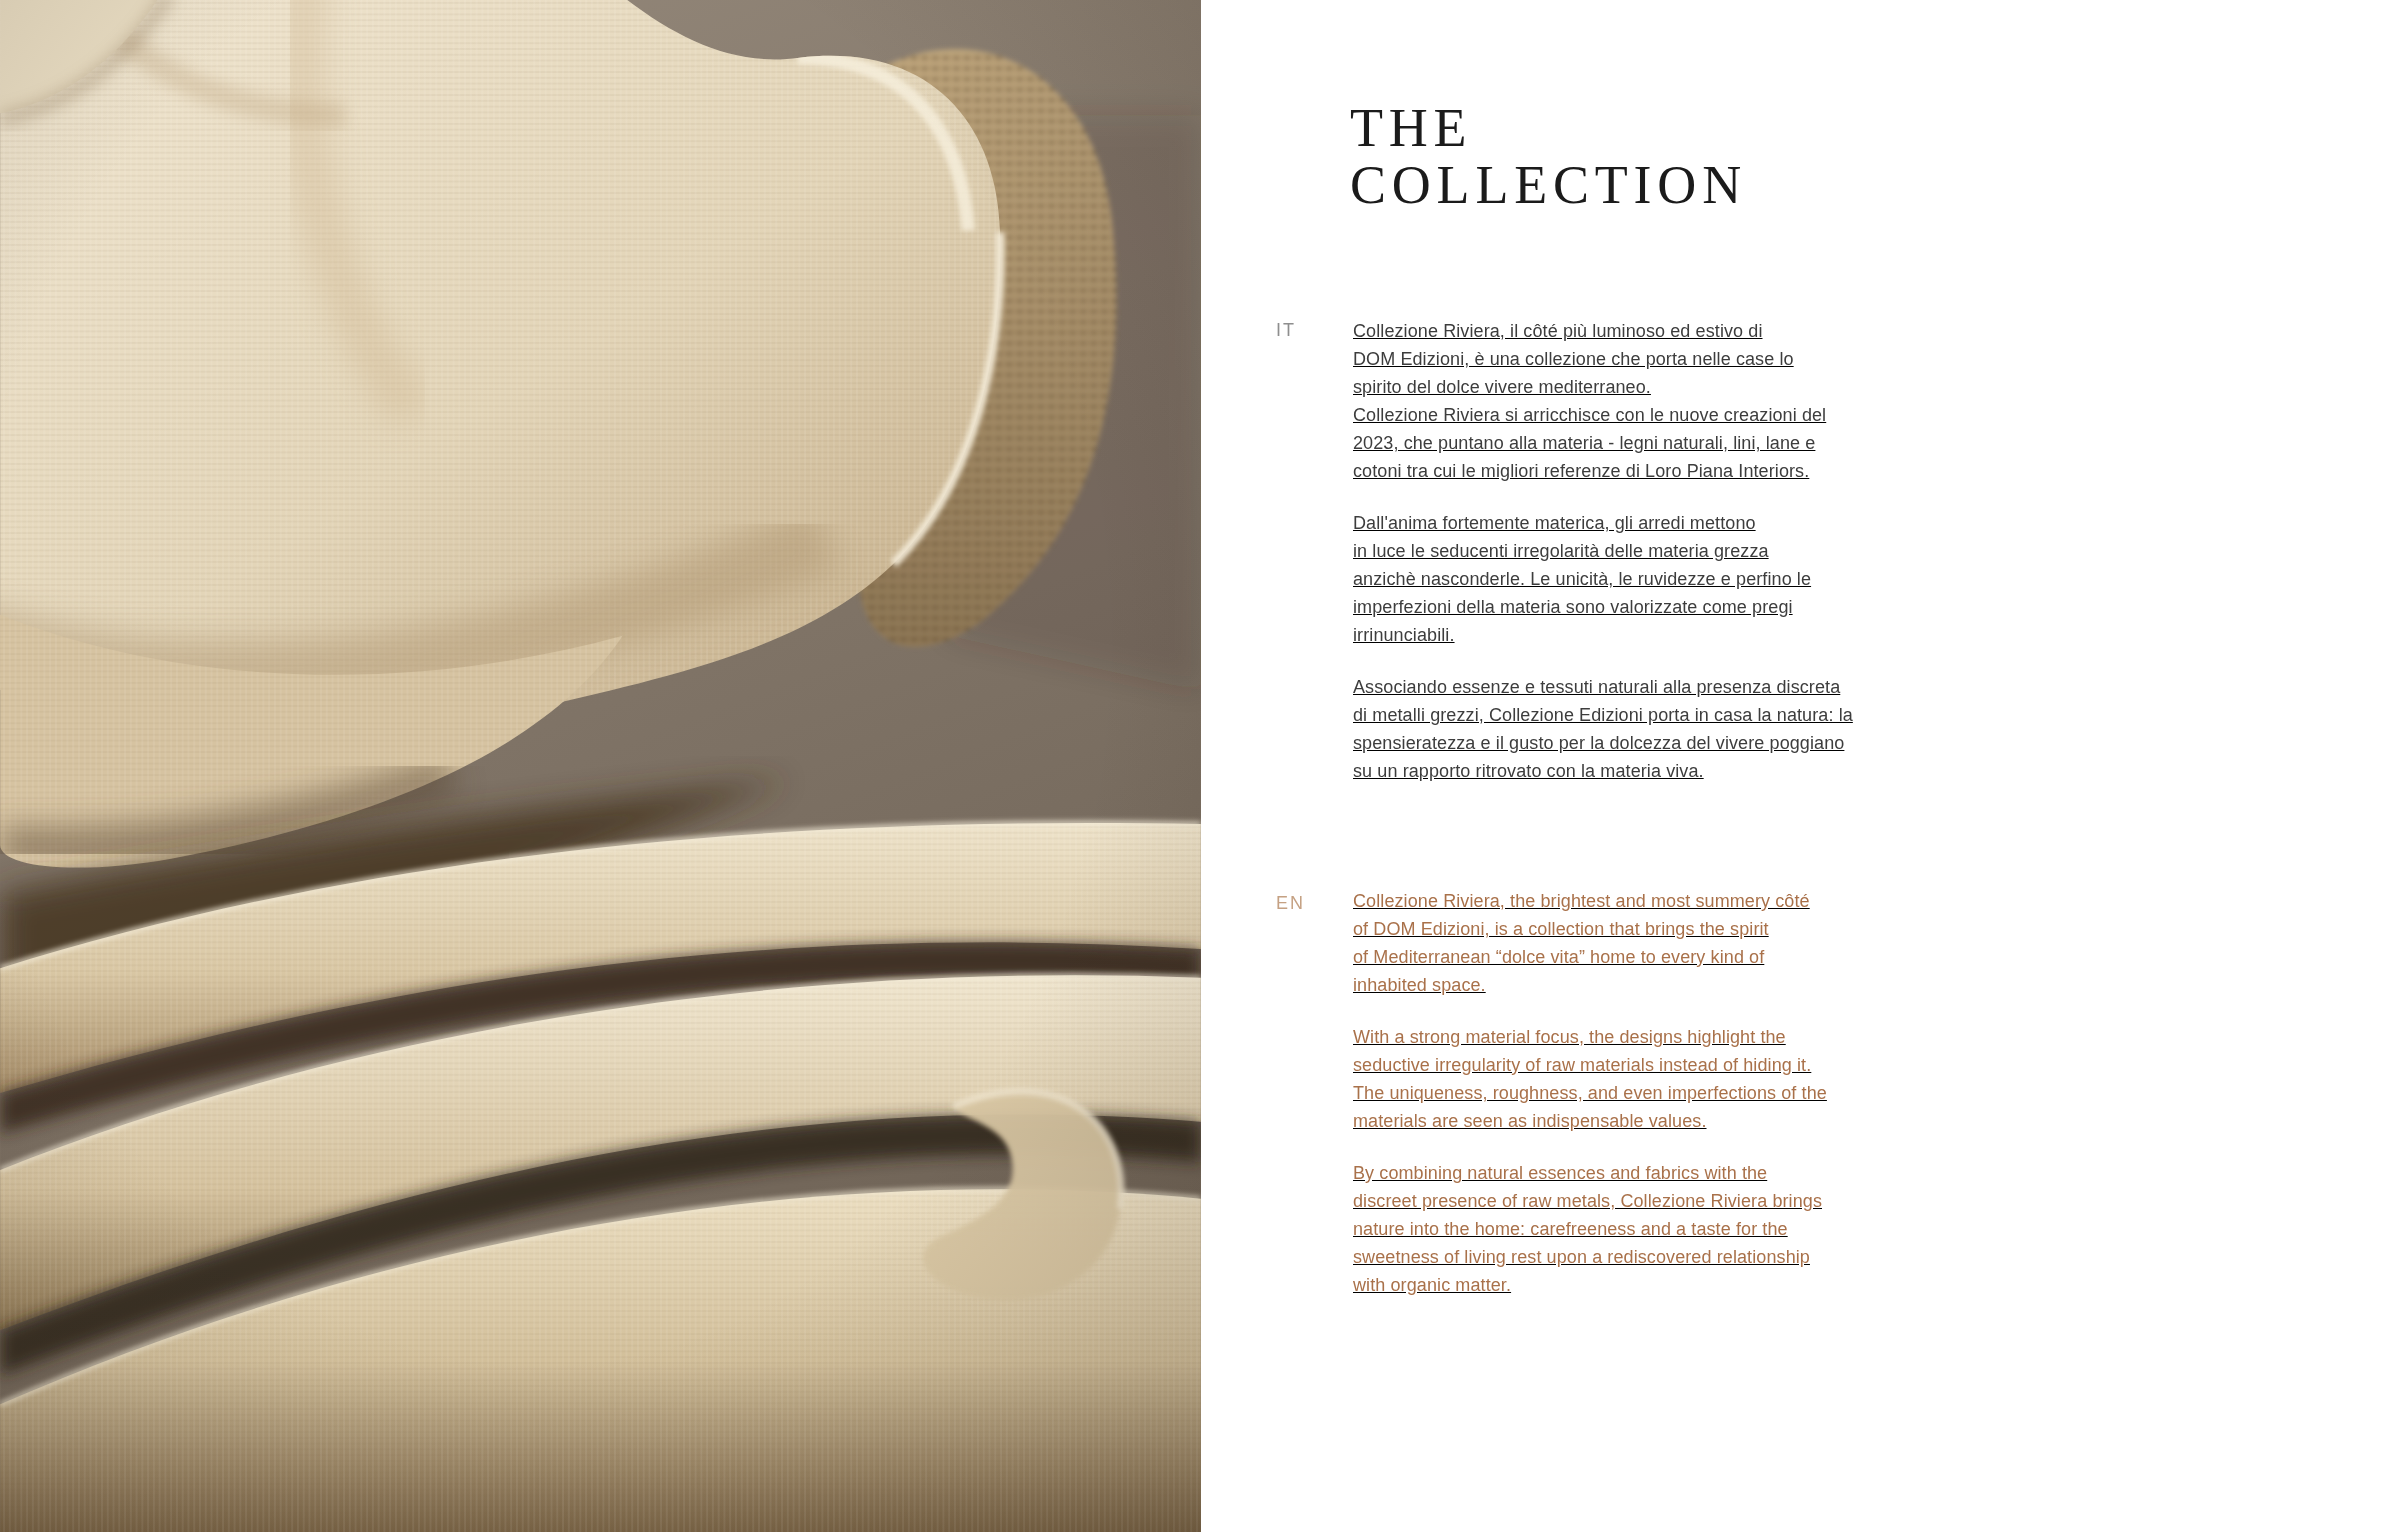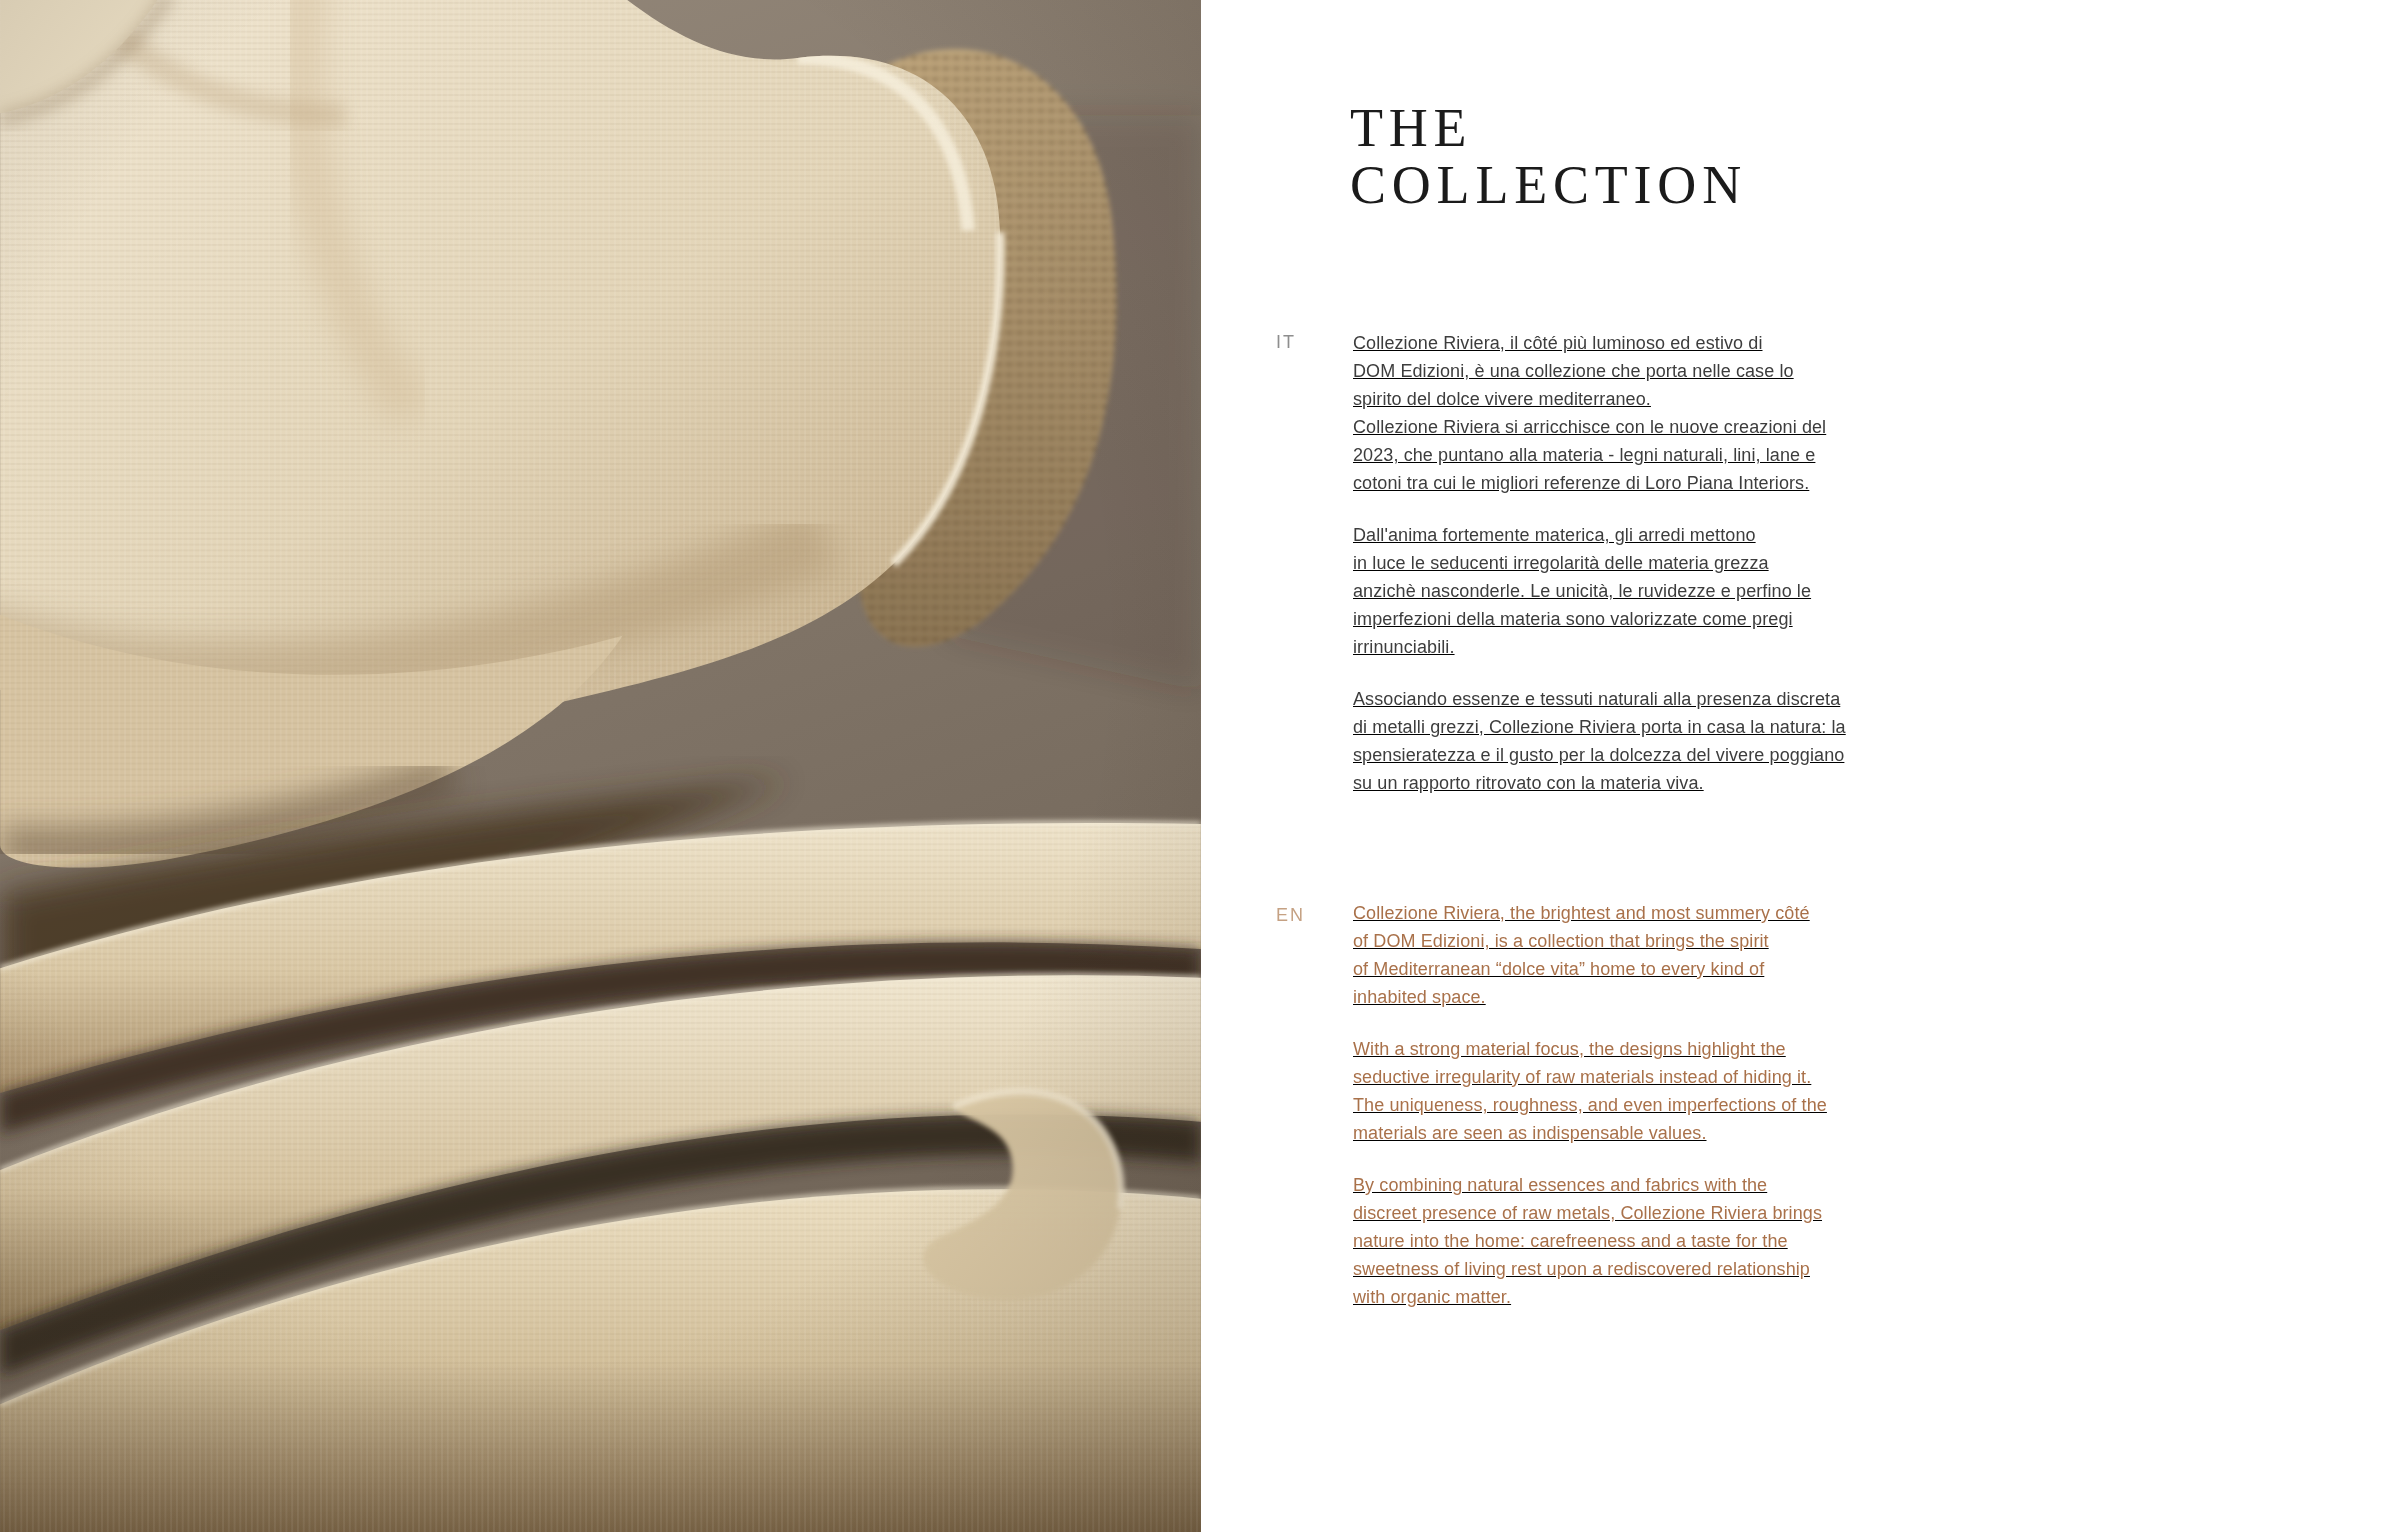--- a/index.html
+++ b/index.html
@@ -27,21 +27,21 @@
   }
   .title {
     position: absolute; left: 149px; top: 100px; margin: 0;
     font-family: "Liberation Serif", "DejaVu Serif", serif;
     font-weight: 400;
     font-size: 54px; line-height: 57px; letter-spacing: 5.8px;
     color: var(--title-ink, #1b1b1b);
   }
   .title span { display: block; }
 
-  .lang-section { position: absolute; left: 0; width: 100%; margin-top: 12px; }
+  .lang-section { position: absolute; left: 0; width: 100%; }
   .section-it { top: 317px; }
   .section-en { top: 887px; }
 
   .lang-label {
     position: absolute; left: 75px; top: 2.9px;
     font-size: 18px; letter-spacing: 1.9px;
   }
   .section-it .lang-label { color: var(--it-label, #8e8e8e); }
   .section-en .lang-label { color: var(--en-label, #c5a183); top: 5.8px; }
 
@@ -192,21 +192,21 @@
 spirito del dolce vivere mediterraneo.
 Collezione Riviera si arricchisce con le nuove creazioni del
 2023, che puntano alla materia - legni naturali, lini, lane e
 cotoni tra cui le migliori referenze di Loro Piana Interiors.</p>
         <p>Dall'anima fortemente materica, gli arredi mettono
 in luce le seducenti irregolarità delle materia grezza
 anzichè nasconderle. Le unicità, le ruvidezze e perfino le
 imperfezioni della materia sono valorizzate come pregi
 irrinunciabili.</p>
         <p>Associando essenze e tessuti naturali alla presenza discreta
-di metalli grezzi, Collezione Riviera porta in casa la natura: la
+di metalli grezzi, Collezione Edizioni porta in casa la natura: la
 spensieratezza e il gusto per la dolcezza del vivere poggiano
 su un rapporto ritrovato con la materia viva.</p>
       </div>
     </section>
 
     <section class="lang-section section-en">
       <span class="lang-label">EN</span>
       <div class="paras">
         <p>Collezione Riviera, the brightest and most summery côté
 of DOM Edizioni, is a collection that brings the spirit

